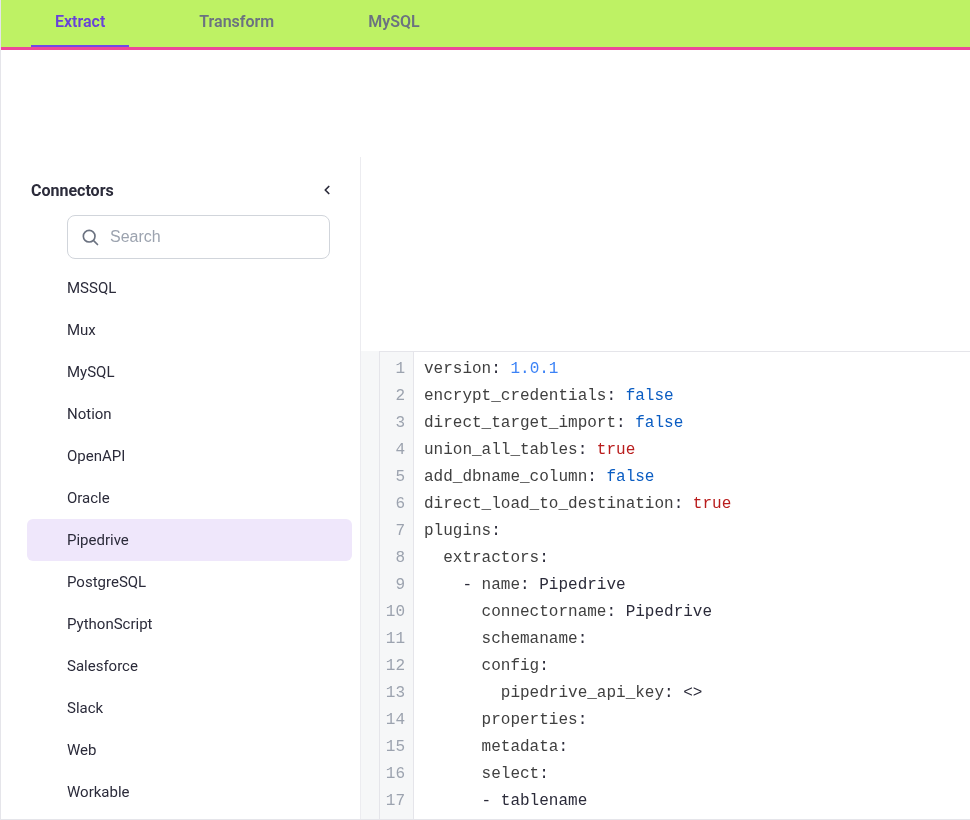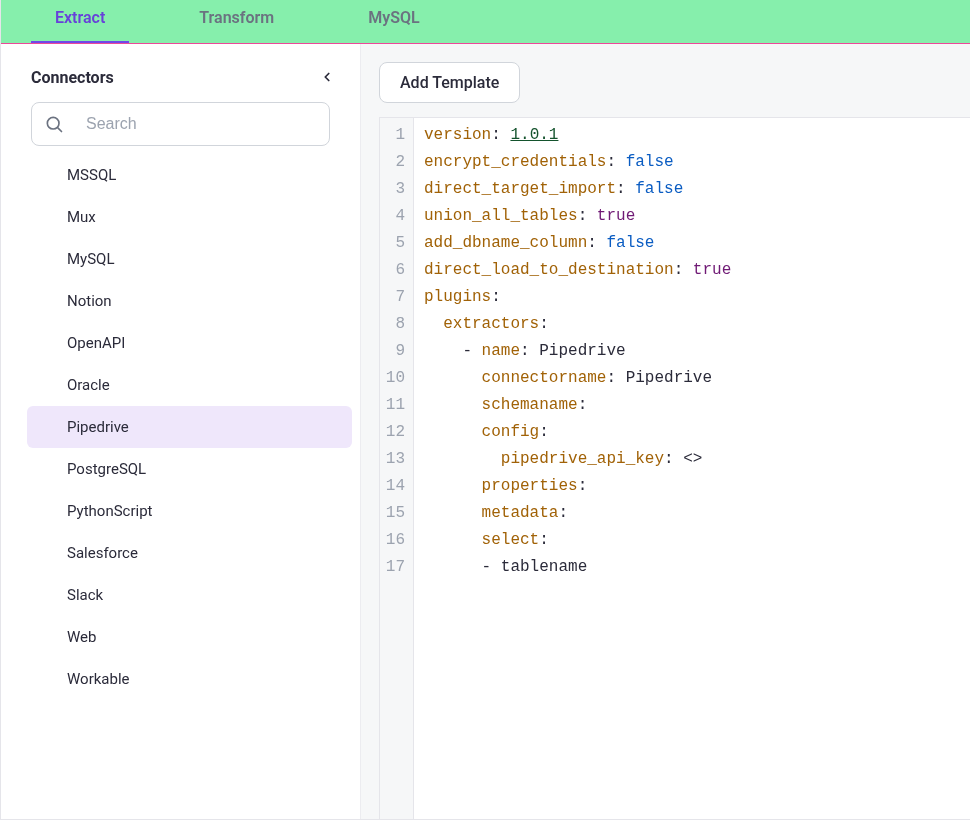--- a/index.html
+++ b/index.html
@@ -14,43 +14,44 @@
     border-left: 1px solid #e5e5ea;
     border-bottom: 1px solid #e5e5ea;
     width: 970px;
     height: 820px;
     display: flex;
     flex-direction: column;
   }
   .tabs {
     display: flex;
     align-items: flex-end;
-    height: 44px;
-    border-bottom: 1px solid #ec4899;
+    height: 50px;
+    border-bottom: 3px solid #ec4899;
     padding-left: 30px;
     gap: 0;
-    background: #86efac;
+    background: #bef264;
   }
   .tab {
     font-size: 16px;
     font-weight: 600;
     color: #6b7280;
     padding: 14px 24px 14px 24px;
     cursor: pointer;
     border-bottom: 2px solid transparent;
     margin-right: 46px;
   }
   .tab.active {
     color: #6741d9;
     border-bottom: 2px solid #7048e8;
   }
   .body {
     display: flex;
     flex: 1;
     min-height: 0;
+    align-items: flex-end;
   }
   .sidebar {
     width: 360px;
     border-right: 1px solid #ececf0;
     display: flex;
     flex-direction: column;
     padding: 22px 0 0 0;
     background: #fff;
   }
   .sidebar-header {
@@ -76,21 +77,22 @@
   .search-wrap {
     padding: 0 30px 8px 30px;
   }
   .search {
     display: flex;
     align-items: center;
     border: 1px solid #d1d5db;
     border-radius: 8px;
     height: 44px;
     padding: 8px 12px;
-    gap: 22px;
+    gap: 10px;
+    margin-left: 36px;
   }
   .search input {
     border: none;
     outline: none;
     font-size: 16px;
     color: #374151;
     flex: 1;
     background: transparent;
   }
   .search input::placeholder { color: #9ca3af; }
@@ -158,23 +160,23 @@
     user-select: none;
     width: 34px;
   }
   .code {
     padding: 4px 10px;
     flex: 1;
     white-space: pre;
     overflow: auto;
     color: #2b2b3a;
   }
-  .k { color: #a16207; }   
-  .n { color: #14532d; text-decoration: underline; }   
-  .b { color: #701a75; }   
+  .k { color: #404040; }   
+  .n { color: #3b82f6; }   
+  .b { color: #b91c1c; }   
   .bf{ color: #0a5cc2; }   
   .v { color: #2b2b3a; }   
   .p { color: #2b2b3a; }   
 </style>
 </head>
 <body>
 
 <div class="outer">
 
   <div class="tabs" id="tabs">
@@ -216,23 +218,20 @@
           <div class="item">PostgreSQL</div>
           <div class="item">PythonScript</div>
           <div class="item">Salesforce</div>
           <div class="item">Slack</div>
           <div class="item">Web</div>
           <div class="item">Workable</div>
         </div>
     </aside>
 
     <main class="main">
-      <div class="toolbar">
-        <button class="add-btn">Add Template</button>
-      </div>
       <div class="editor">
         <div class="gutter" id="gutter">
             <div>1</div>
             <div>2</div>
             <div>3</div>
             <div>4</div>
             <div>5</div>
             <div>6</div>
             <div>7</div>
             <div>8</div>

